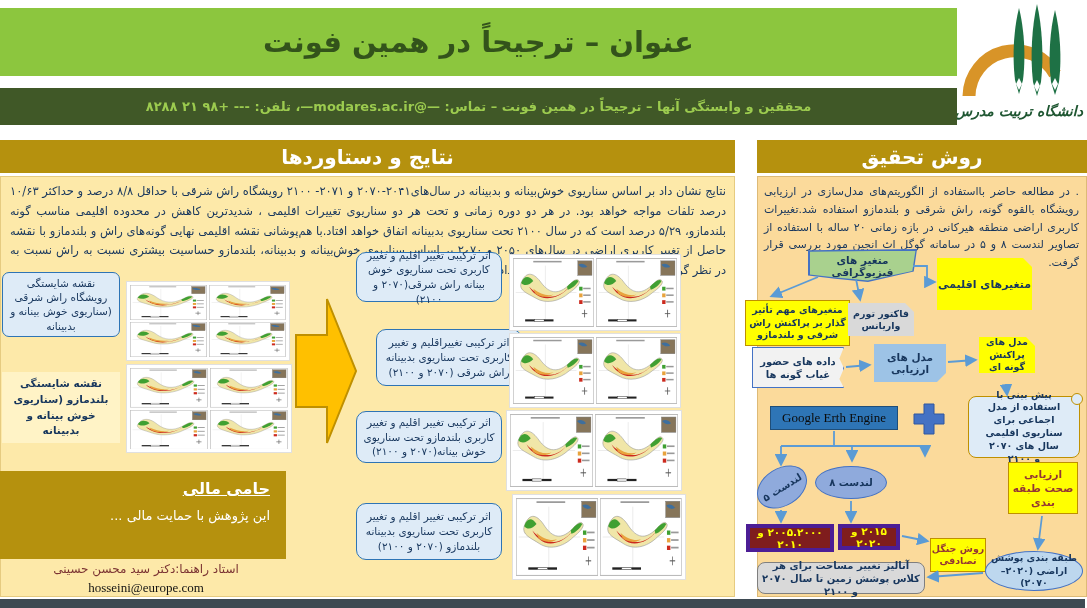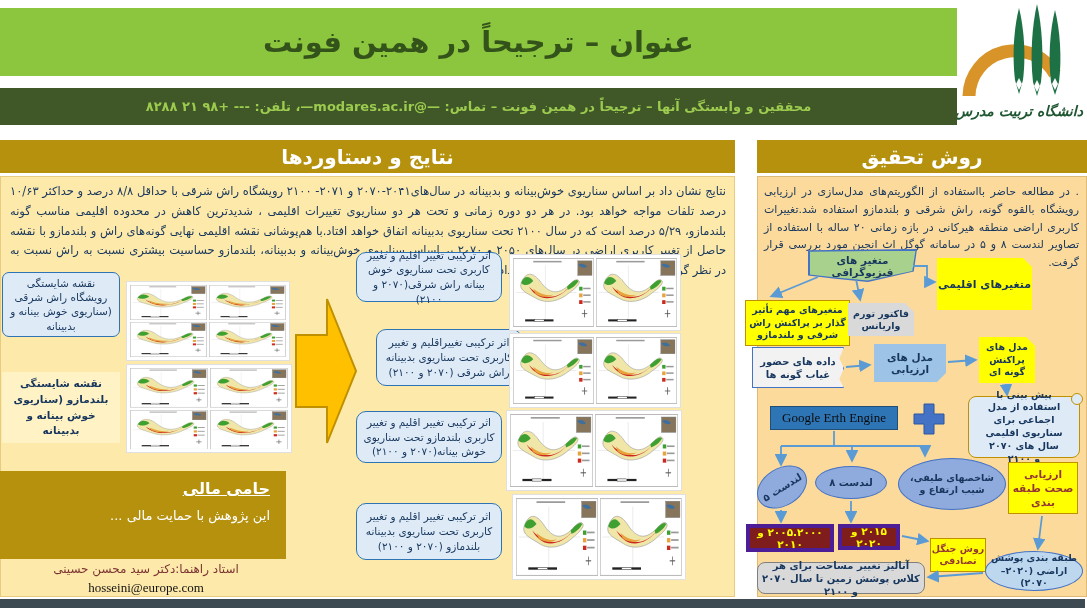--- a/index.html
+++ b/index.html
@@ -677,34 +677,33 @@
 
   <div class="node n-yellow rtl" style="left:745px;top:300px;width:105px;height:46px;font-size:9.5px;line-height:1.3;">متغیرهای مهم تأثیر گذار بر پراکنش راش شرقی و بلندمازو</div>
 
   <div class="node n-gray snip-tr rtl" style="left:848px;top:303px;width:66px;height:33px;font-size:9.5px;line-height:1.25;background:#D9D9D9;">فاکتور تورم واریانس</div>
 
   <div class="node rtl" style="left:752px;top:347px;width:92px;height:41px;font-size:10px;line-height:1.3;background:#F2F2F2;
        border:1.5px solid #4472C4;clip-path:polygon(0 0,100% 0,95% 28%,100% 52%,95% 78%,100% 100%,0 100%);">داده های حضور غیاب گونه ها</div>
 
   <div class="node fold-br rtl" style="left:874px;top:344px;width:72px;height:38px;font-size:10.5px;background:#9DC3E6;">مدل های ارزیابی</div>
 
-  <div class="node n-yellow snip-tr rtl" style="left:979px;top:337px;width:56px;height:46px;font-size:9.5px;line-height:1.3;">مدل های پراکنش گونه ای</div>
+  <div class="node n-yellow snip-tr rtl" style="left:979px;top:337px;width:56px;height:36px;font-size:9.5px;line-height:1.3;">مدل های پراکنش گونه ای</div>
 
   <div class="node" style="left:770px;top:406px;width:128px;height:24px;background:#2E75B6;border:1.5px solid #1F4E79;
        color:#0b0b0b;font-size:13px;font-family:'Liberation Serif',serif;font-weight:normal;">Google Erth Engine</div>
 
   <svg class="abs" style="left:912px;top:402px;" width="34" height="34" viewBox="0 0 34 34">
     <polygon points="12,2 22,2 22,12 32,12 32,22 22,22 22,32 12,32 12,22 2,22 2,12 12,12" fill="#4472C4" stroke="#2E56A0" stroke-width="1"></polygon>
   </svg>
 
   <div class="node scroll rtl" style="left:968px;top:396px;width:112px;height:62px;font-size:9.5px;line-height:1.35;padding:16px;">پیش بینی با استفاده از مدل اجماعی برای سناریوی اقلیمی سال های ۲۰۷۰ و ۲۱۰۰</div>
 
   <div class="node ellipse rtl" style="left:755px;top:468px;width:54px;height:38px;font-size:10px;transform:rotate(-32deg);">لندست ۵</div>
   <div class="node ellipse rtl" style="left:815px;top:466px;width:72px;height:33px;font-size:10px;">لندست ۸</div>
-  <div class="node ellipse rtl" style="left:898px;top:458px;width:108px;height:52px;font-size:9.5px;line-height:1.3;padding:2px 8px;">شاخصهای طیفی، شیب ارتفاع و</div>
 
   <div class="node n-yellow rtl" style="left:1008px;top:462px;width:70px;height:52px;font-size:10.5px;line-height:1.35;color:#943634;">ارزیابی صحت طبقه بندی</div>
 
   <div class="node years rtl" style="left:746px;top:524px;width:88px;height:28px;font-size:10.5px;">۲۰۰۵.۲۰۰۰ و ۲۰۱۰</div>
   <div class="node years rtl" style="left:838px;top:524px;width:62px;height:26px;font-size:10.5px;">۲۰۱۵ و ۲۰۲۰</div>
 
   <div class="node n-yellow rtl" style="left:930px;top:538px;width:56px;height:34px;font-size:9.5px;line-height:1.3;color:#943634;">روش جنگل تصادفی</div>
 
   <div class="node rtl" style="left:985px;top:551px;width:98px;height:40px;border-radius:50%;background:#BDD7EE;
        border:1.5px solid #4472C4;font-size:9.5px;line-height:1.3;">طبقه بندی پوشش اراضی (۲۰۲۰– ۲۰۷۰)</div>

